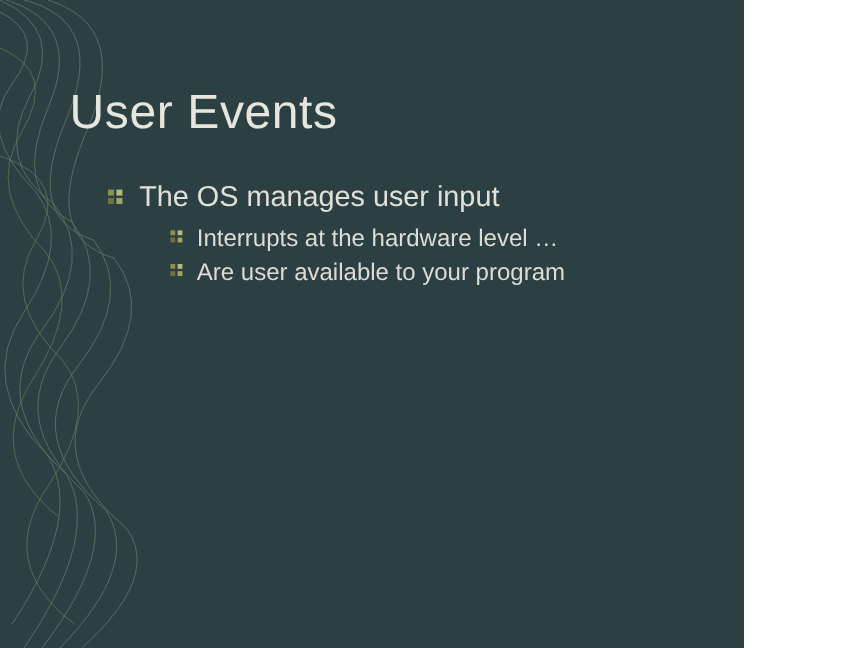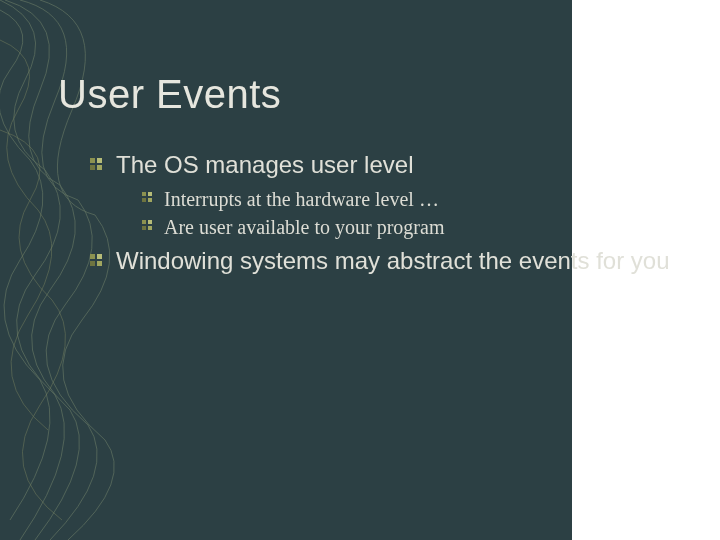--- a/index.html
+++ b/index.html
@@ -5,21 +5,21 @@
   html, body {
     margin: 0;
     padding: 0;
     width: 720px;
     height: 540px;
     overflow: hidden;
     font-family: Arial, Helvetica, sans-serif;
   }
   .slide {
     position: relative;
-    width: 572px;
+    width: 620px;
     height: 540px;
     background: #2c4044;
     color: #d8d8d2;
   }
   
   .art {
     position: absolute;
     left: 0; top: 0; width: 200px; height: 540px;
     opacity: 0.5;
     pointer-events: none;
@@ -49,21 +49,20 @@
     padding-left: 26px;
     font-size: 24px;
     line-height: 1.25;
     margin-bottom: 6px;
     color: #e0e0d8;
   }
   ul.level2 {
     list-style: none;
     margin: 6px 0 4px 0;
     padding: 0 0 0 26px;
-    font-family: Liberation Serif, serif;
   }
   ul.level2 > li {
     position: relative;
     padding-left: 22px;
     font-size: 20px;
     line-height: 1.3;
     margin-bottom: 2px;
     color: #dcdcd4;
   }
   .bullet-box {
@@ -111,21 +110,21 @@
 
   <div class="body">
     <ul class="level1">
       <li>
         <span class="bullet-box">
             <span class="p1"></span>
             <span class="p2"></span>
             <span class="p3"></span>
             <span class="p4"></span>
           </span>
-        <span>The OS manages user level</span>
+        <span>The OS manages user input</span>
         <ul class="level2">
           <li>
             <span class="bullet-box">
                 <span class="p1"></span>
                 <span class="p2"></span>
                 <span class="p3"></span>
                 <span class="p4"></span>
               </span>
             <span>Interrupts at the hardware level …</span>
           </li>
@@ -133,25 +132,16 @@
             <span class="bullet-box">
                 <span class="p1"></span>
                 <span class="p2"></span>
                 <span class="p3"></span>
                 <span class="p4"></span>
               </span>
             <span>Are user available to your program</span>
           </li>
         </ul>
       </li>
-      <li>
-        <span class="bullet-box">
-            <span class="p1"></span>
-            <span class="p2"></span>
-            <span class="p3"></span>
-            <span class="p4"></span>
-          </span>
-        <span>Windowing systems may abstract the events for you</span>
-      </li>
     </ul>
   </div>
 
 </div>
 
 </body></html>

